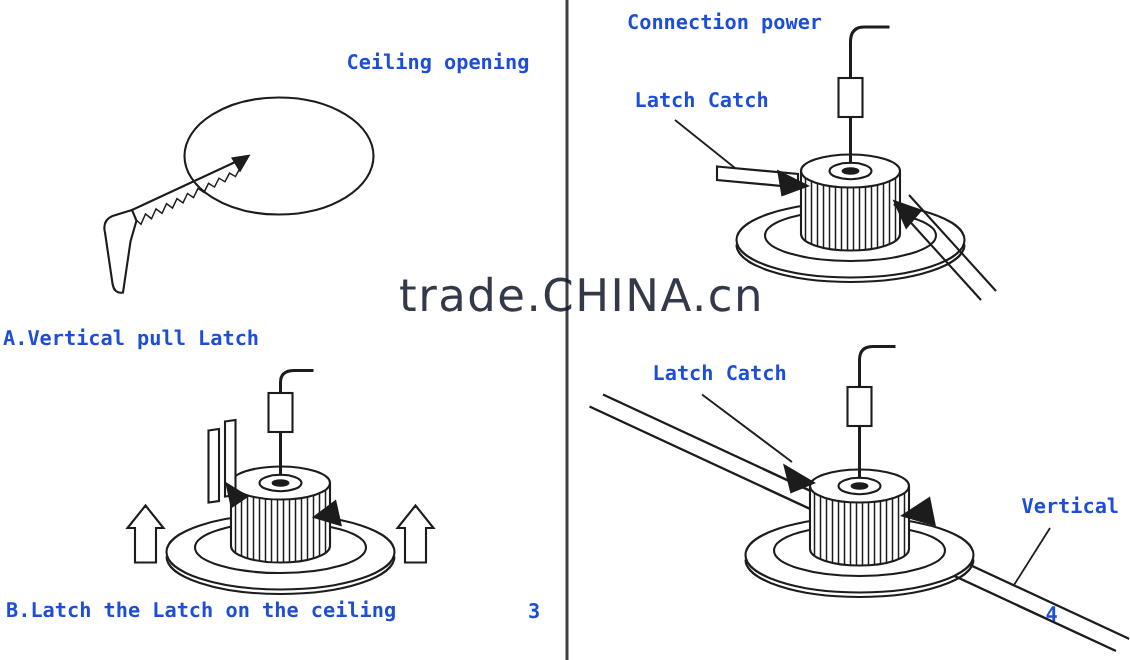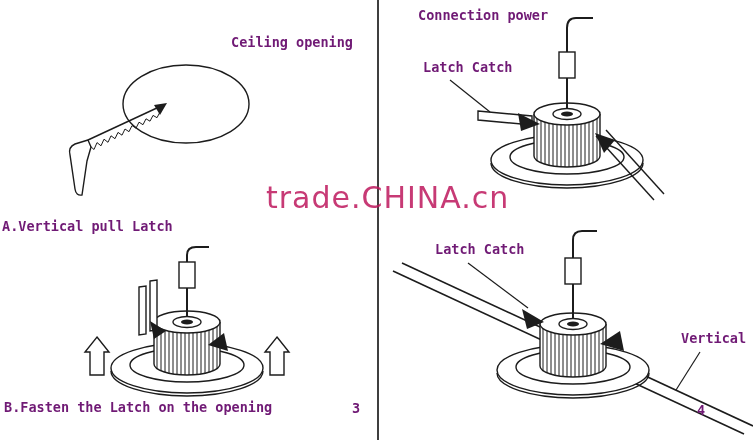--- a/index.html
+++ b/index.html
@@ -1,21 +1,21 @@
 <!DOCTYPE html>
 <html><head>
 <meta charset="utf-8">
 <style>
   html,body{margin:0;padding:0;background:#fff;}
   .stage{position:relative;width:753px;height:440px;background:#fff;overflow:hidden;
          font-family:"DejaVu Sans Mono","Liberation Mono",monospace;}
   .stage svg{position:absolute;left:0;top:0;}
-  .lbl{position:absolute;font-size:13.5px;font-weight:bold;color:#701a75;white-space:pre;line-height:18px;}
+  .lbl{position:absolute;font-size:13.5px;font-weight:bold;color:#1d4ed8;white-space:pre;line-height:18px;}
   .watermark{position:absolute;left:266px;top:180px;font-family:"DejaVu Sans",sans-serif;
-             font-size:30px;color:#be185d;opacity:.85;letter-spacing:1px;font-weight:normal;}
+             font-size:30px;color:#0f172a;opacity:.85;letter-spacing:1px;font-weight:normal;}
   
   .ln{stroke:#1c1c1c;stroke-width:1.4;fill:none;}
   .thin{stroke:#1c1c1c;stroke-width:1;fill:none;}
   .wf{fill:#ffffff;stroke:#1c1c1c;stroke-width:1.4;}
   .blk{fill:#1c1c1c;stroke:none;}
   .wire{stroke:#1c1c1c;stroke-width:2;fill:none;}
   .leader{stroke:#1c1c1c;stroke-width:1.2;fill:none;}
 </style>
 </head>
 <body>
@@ -82,21 +82,21 @@
       <rect x="565" y="258" width="16" height="26" class="wf"></rect>
       <line x1="468" y1="263" x2="528" y2="308" class="leader"></line>
       <polygon points="544,322 522,309 527,329" class="blk"></polygon>
       <polygon points="600,344 620,331 624,351" class="blk"></polygon>
       <line x1="700" y1="352" x2="676" y2="390" class="leader"></line>
     </g>
   </svg>
 
   <div class="lbl" style="left:231px;top:33px">Ceiling opening</div>
   <div class="lbl" style="left:2px;top:217px">A.Vertical pull Latch</div>
-  <div class="lbl" style="left:4px;top:398px">B.Fasten the Latch on the opening</div>
+  <div class="lbl" style="left:4px;top:398px">B.Latch the Latch on the ceiling</div>
   <div class="lbl" style="left:352px;top:399px">3</div>
   <div class="lbl" style="left:418px;top:6px">Connection power</div>
   <div class="lbl" style="left:423px;top:58px">Latch Catch</div>
   <div class="lbl" style="left:435px;top:240px">Latch Catch</div>
   <div class="lbl" style="left:681px;top:329px">Vertical</div>
   <div class="lbl" style="left:697px;top:401px">4</div>
 
   <div class="watermark">trade.CHINA.cn</div>
 </div>
 

